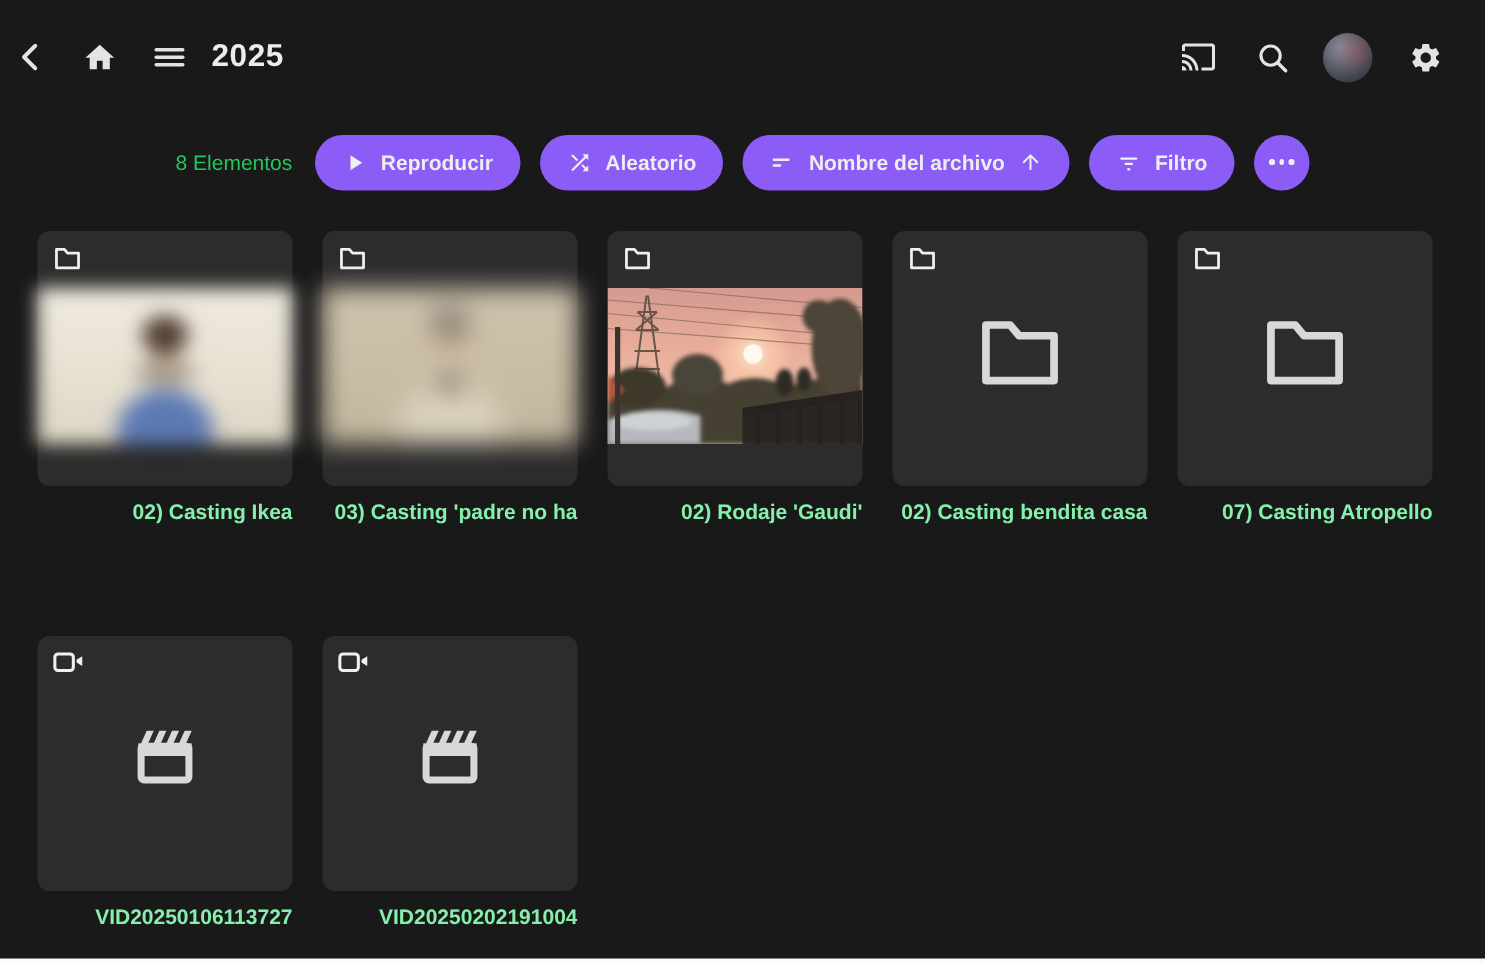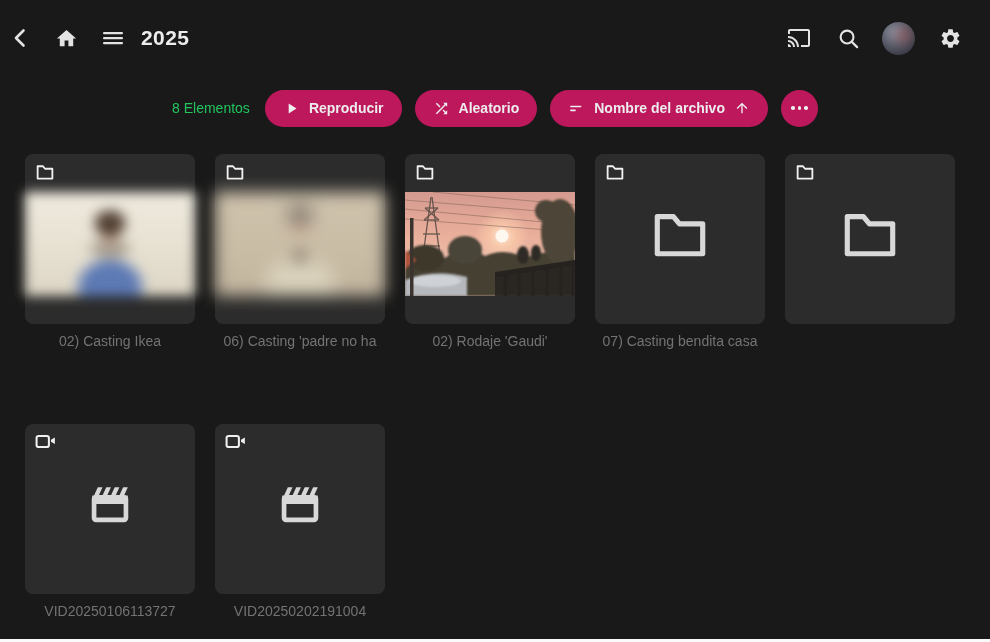--- a/index.html
+++ b/index.html
@@ -23,21 +23,21 @@
   .avatar{width:33px;height:33px;border-radius:50%;overflow:hidden;position:relative;margin-right:24px;}
   .avatar .blur{position:absolute;inset:-5px;filter:blur(3px);
     background:
       radial-gradient(circle at 62% 42%, rgba(158,82,84,.55) 0%, rgba(158,82,84,0) 38%),
       radial-gradient(circle at 40% 35%, #9095a4 0%, #5c5f6c 34%, #3a3c47 62%, #23242b 100%);}
 
   
   .toolbar{margin-top:13px;display:flex;align-items:center;justify-content:center;gap:13px;height:38px;}
   .count{font-size:14px;color:#22c55e;margin-right:2px;}
   .pill{display:flex;align-items:center;gap:9px;height:37px;padding:0 18px;border-radius:19px;
-    background:#be185d;color:#ededed;font-size:14px;font-weight:700;cursor:pointer;user-select:none;}
+    background:#8b5cf6;color:#ededed;font-size:14px;font-weight:700;cursor:pointer;user-select:none;}
   .pill.round{width:37px;padding:0;justify-content:center;border-radius:50%;}
   .dots{display:flex;gap:3px;}
   .dots i{width:3.5px;height:3.5px;border-radius:50%;background:#efefef;}
 
   
   .grid{margin-top:27px;padding:0 25px;display:flex;flex-wrap:wrap;column-gap:20px;row-gap:75px;align-content:flex-start;}
   .card{width:170px;cursor:pointer;}
   .tile{position:relative;width:170px;height:170px;border-radius:8px;background:#2c2c2c;}
   .badge{position:absolute;top:9px;left:10px;}
   .thumb{position:absolute;top:38px;left:0;width:170px;height:104px;}
@@ -50,21 +50,21 @@
       radial-gradient(ellipse 48px 42px at 50% 92%, #5d7ab5 55%, rgba(93,122,181,0) 78%),
       linear-gradient(180deg,#efeade 0%,#e7e1d2 55%,#ddd6c5 100%);}
   .p2 .paint{filter:blur(8px);
     background:
       radial-gradient(ellipse 25px 21px at 50% 22%, rgba(141,131,119,.9) 40%, rgba(141,131,119,0) 70%),
       radial-gradient(ellipse 13px 12px at 50% 33%, rgba(199,154,126,.95) 40%, rgba(199,154,126,0) 72%),
       radial-gradient(ellipse 10px 9px at 50% 62%, rgba(58,48,42,.85) 40%, rgba(58,48,42,0) 75%),
       radial-gradient(ellipse 54px 42px at 50% 88%, #d9d1bb 50%, rgba(217,209,187,0) 78%),
       linear-gradient(180deg,#cfc3ad 0%,#c9bca5 60%,#c1b49d 100%);}
   .centerIcon{position:absolute;left:50%;top:47%;transform:translate(-50%,-50%);}
-  .label{margin-top:9px;font-size:14px;font-weight:400;color:#737373;text-align:center;
+  .label{margin-top:9px;font-size:14px;font-weight:700;color:#86efac;text-align:right;
     white-space:nowrap;overflow:hidden;}
 
   .bottom-edge{position:absolute;left:0;bottom:0;width:990px;height:3px;background:#fafafa;}
 </style>
 </head>
 <body>
 
 <div class="header">
   <span class="hicon back">
     <svg width="24" height="24" viewBox="0 0 24 24">
@@ -139,20 +139,32 @@
         </svg>
     </span>
     <span>Nombre del archivo</span>
     <span>
       <svg width="16" height="16" viewBox="0 0 24 24">
           <path fill="#efefef" d="M4 12l1.41 1.41L11 7.83V20h2V7.83l5.58 5.59L20 12l-8-8-8 8z"></path>
         </svg>
     </span>
   </div>
 
+  <div class="pill">
+    <span>
+      <svg width="17" height="17" viewBox="0 0 24 24">
+          <g fill="#efefef">
+            <rect x="4" y="7" width="16" height="2.2" rx="1.1"></rect>
+            <rect x="8" y="12" width="8" height="2.2" rx="1.1"></rect>
+            <rect x="10.5" y="17" width="3" height="2.2" rx="1.1"></rect>
+          </g>
+        </svg>
+    </span>
+    <span>Filtro</span>
+  </div>
 
   <div class="pill round">
     <span class="dots">
         <i></i>
         <i></i>
         <i></i>
       </span>
   </div>
 </div>
 
@@ -178,21 +190,21 @@
         <svg width="20" height="18" viewBox="0 0 48 44">
             <path d="M6,38 V8 h13 l5,6 h18 v24 Z" fill="none" stroke="#f0f0f0" stroke-width="4.5" stroke-linejoin="round"></path>
           </svg>
       </span>
 
       <div class="thumb p2">
           <div class="paint"></div>
         </div>
 
     </div>
-    <div class="label">06) Casting 'padre no ha</div>
+    <div class="label">03) Casting 'padre no ha</div>
   </div>
     <div class="card">
     <div class="tile">
       <span class="badge">
         <svg width="20" height="18" viewBox="0 0 48 44">
             <path d="M6,38 V8 h13 l5,6 h18 v24 Z" fill="none" stroke="#f0f0f0" stroke-width="4.5" stroke-linejoin="round"></path>
           </svg>
       </span>
 
       <div class="thumb">
@@ -274,37 +286,38 @@
           </svg>
       </span>
 
       <span class="centerIcon">
         <svg width="58" height="49" viewBox="0 0 48 41">
             <path d="M5,37 V6 h13.5 l5,6 h19.5 v25 Z" fill="none" stroke="#d8d8d8" stroke-width="4.3" stroke-linejoin="round"></path>
           </svg>
       </span>
 
     </div>
-    <div class="label">07) Casting bendita casa</div>
+    <div class="label">02) Casting bendita casa</div>
   </div>
     <div class="card">
     <div class="tile">
       <span class="badge">
         <svg width="20" height="18" viewBox="0 0 48 44">
             <path d="M6,38 V8 h13 l5,6 h18 v24 Z" fill="none" stroke="#f0f0f0" stroke-width="4.5" stroke-linejoin="round"></path>
           </svg>
       </span>
 
       <span class="centerIcon">
         <svg width="58" height="49" viewBox="0 0 48 41">
             <path d="M5,37 V6 h13.5 l5,6 h19.5 v25 Z" fill="none" stroke="#d8d8d8" stroke-width="4.3" stroke-linejoin="round"></path>
           </svg>
       </span>
 
     </div>
+    <div class="label">07) Casting Atropello</div>
   </div>
     <div class="card">
     <div class="tile">
 
       <span class="badge">
         <svg width="21" height="17" viewBox="0 0 24 20">
             <rect x="1.5" y="3.5" width="14.5" height="13" rx="2.5" fill="none" stroke="#f0f0f0" stroke-width="2.4"></rect>
             <path d="M18.5 8 L23 5.2 V13 L18.5 10.2 Z" fill="#f0f0f0"></path>
           </svg>
       </span>

